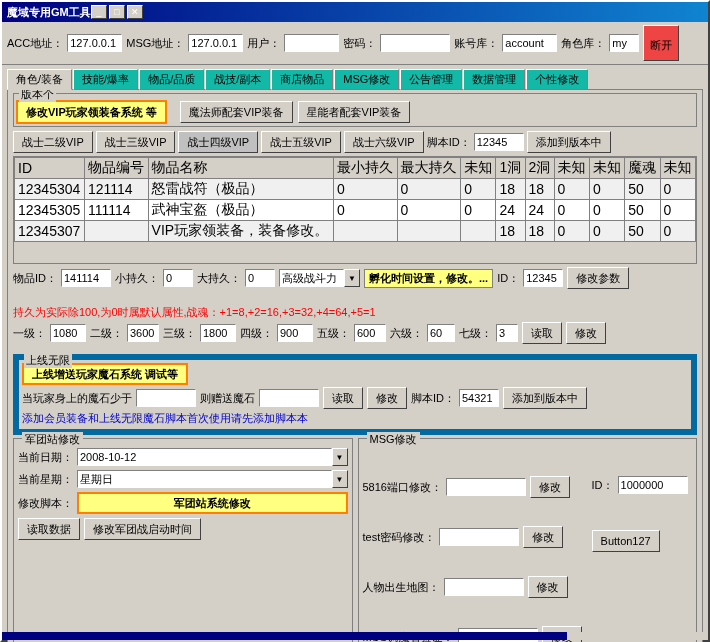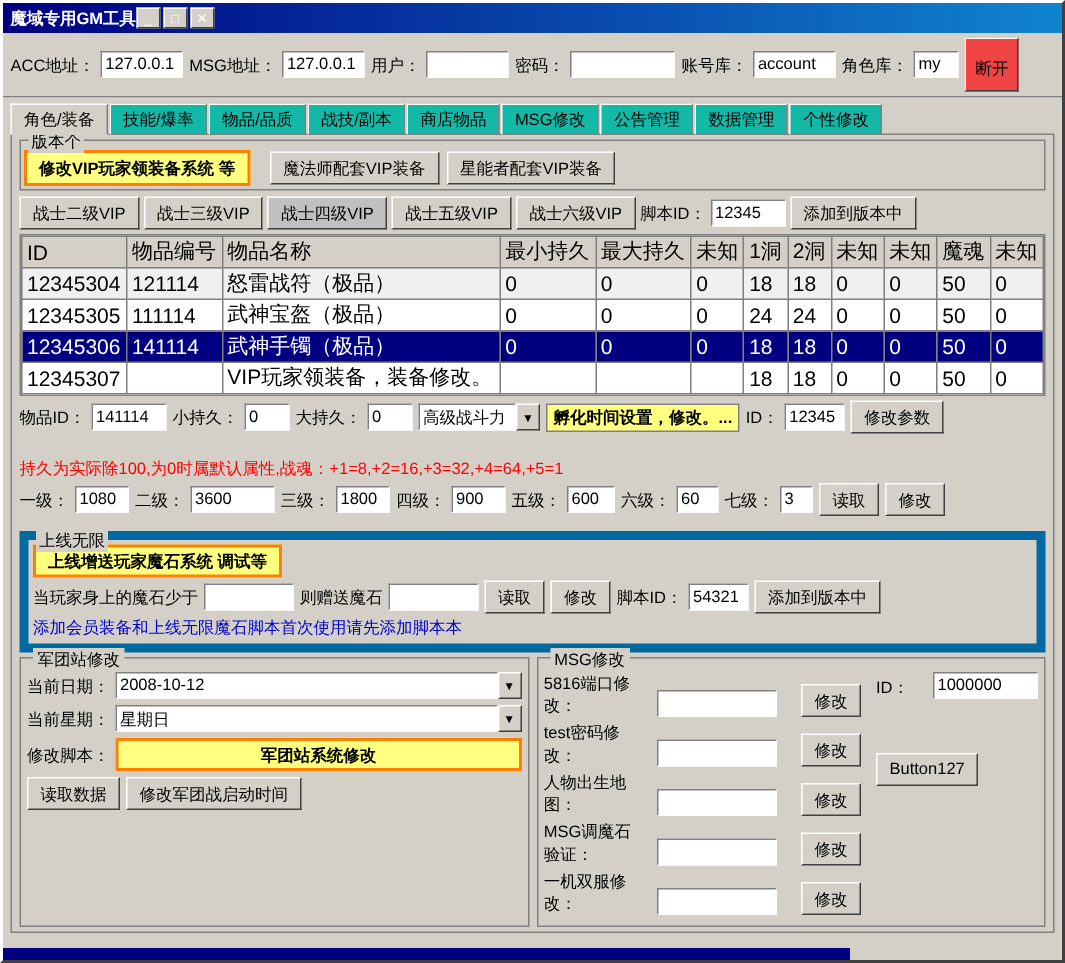--- a/index.html
+++ b/index.html
@@ -41,21 +41,21 @@
     .red-text { color: red; font-size: 11px; }
     
     .bottom-section { display: flex; gap: 5px; margin-top: 3px; }
     .left-panel { flex: 1; border: 1px solid #808080; padding: 4px; background: #d4d0c8; position: relative; }
     .right-panel { flex: 1; border: 1px solid #808080; padding: 4px; background: #d4d0c8; position: relative; }
     
     .panel-title { position: absolute; top: -7px; left: 8px; background: #d4d0c8; padding: 0 3px; font-size: 11px; }
     
     .date-row { display: flex; align-items: center; gap: 4px; margin-bottom: 4px; }
     
-    .msg-row { display: flex; align-items: flex-end; gap: 16px; margin-bottom: 3px; }
+    .msg-row { display: flex; align-items: center; gap: 4px; margin-bottom: 3px; margin-top: 28px; }
     .msg-input { height: 18px; width: 80px; border: 1px solid; border-top-color: #808080; border-left-color: #808080; border-right-color: #fff; border-bottom-color: #fff; background: white; font-size: 11px; }
     
     .status-bar { position: absolute; bottom: 0; left: 0; right: 0; height: 8px; background: linear-gradient(to right, #000080 80%, #d4d0c8 80%); }
 
     .combo-box { display: flex; }
     .combo-input { height: 18px; border: 1px solid; border-top-color: #808080; border-left-color: #808080; border-right-color: #fff; border-bottom-color: #fff; background: white; font-size: 11px; padding: 0 2px; }
     .combo-arrow { width: 16px; height: 18px; background: #d4d0c8; border: 1px solid; border-top-color: #fff; border-left-color: #fff; border-right-color: #404040; border-bottom-color: #404040; display: flex; align-items: center; justify-content: center; cursor: pointer; font-size: 8px; }
   </style>
 </head>
 <body>
@@ -163,34 +163,20 @@
               <td>0</td>
               <td>0</td>
               <td>0</td>
               <td>24</td>
               <td>24</td>
               <td>0</td>
               <td>0</td>
               <td>50</td>
               <td>0</td>
             </tr>
-            <tr class="selected">
-              <td style="background: rgb(0, 0, 128); color: white;">12345306</td>
-              <td style="background: rgb(0, 0, 128); color: white;">141114</td>
-              <td style="background: rgb(0, 0, 128); color: white;">武神手镯（极品）</td>
-              <td style="background: rgb(0, 0, 128); color: white;">0</td>
-              <td style="background: rgb(0, 0, 128); color: white;">0</td>
-              <td style="background: rgb(0, 0, 128); color: white;">0</td>
-              <td style="background: rgb(0, 0, 128); color: white;">18</td>
-              <td style="background: rgb(0, 0, 128); color: white;">18</td>
-              <td style="background: rgb(0, 0, 128); color: white;">0</td>
-              <td style="background: rgb(0, 0, 128); color: white;">0</td>
-              <td style="background: rgb(0, 0, 128); color: white;">50</td>
-              <td style="background: rgb(0, 0, 128); color: white;">0</td>
-            </tr>
             <tr>
               <td>12345307</td>
               <td></td>
               <td>VIP玩家领装备，装备修改。</td>
               <td></td>
               <td></td>
               <td></td>
               <td>18</td>
               <td>18</td>
               <td>0</td>
@@ -218,21 +204,21 @@
       <input type="text" class="field-input" style="width: 40px;" value="12345">
       <button class="btn">修改参数</button>
     </div>
 
     <div class="red-text" style="margin-bottom:2px;">持久为实际除100,为0时属默认属性,战魂：+1=8,+2=16,+3=32,+4=64,+5=1</div>
 
     <div class="field-row">
       <label>一级：</label>
       <input type="text" class="field-input" style="width: 36px;" value="1080">
       <label>二级：</label>
-      <input type="text" class="field-input" style="width: 56px;" value="3600">
+      <input type="text" class="field-input" style="width: 32px;" value="3600">
       <label>三级：</label>
       <input type="text" class="field-input" style="width: 36px;" value="1800">
       <label>四级：</label>
       <input type="text" class="field-input" style="width: 36px;" value="900">
       <label>五级：</label>
       <input type="text" class="field-input" style="width: 32px;" value="600">
       <label>六级：</label>
       <input type="text" class="field-input" style="width: 28px;" value="60">
       <label>七级：</label>
       <input type="text" class="field-input" style="width: 22px;" value="3">

